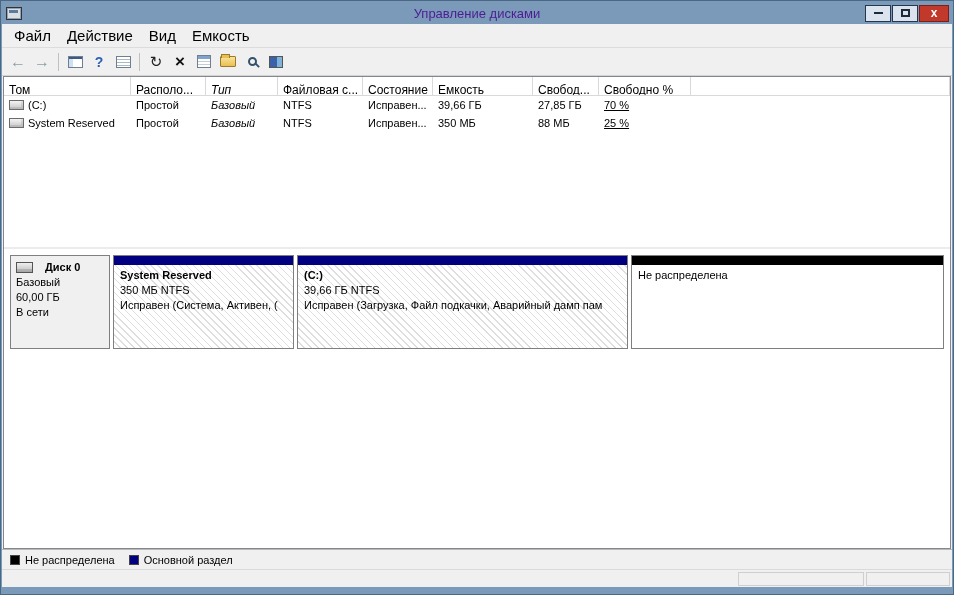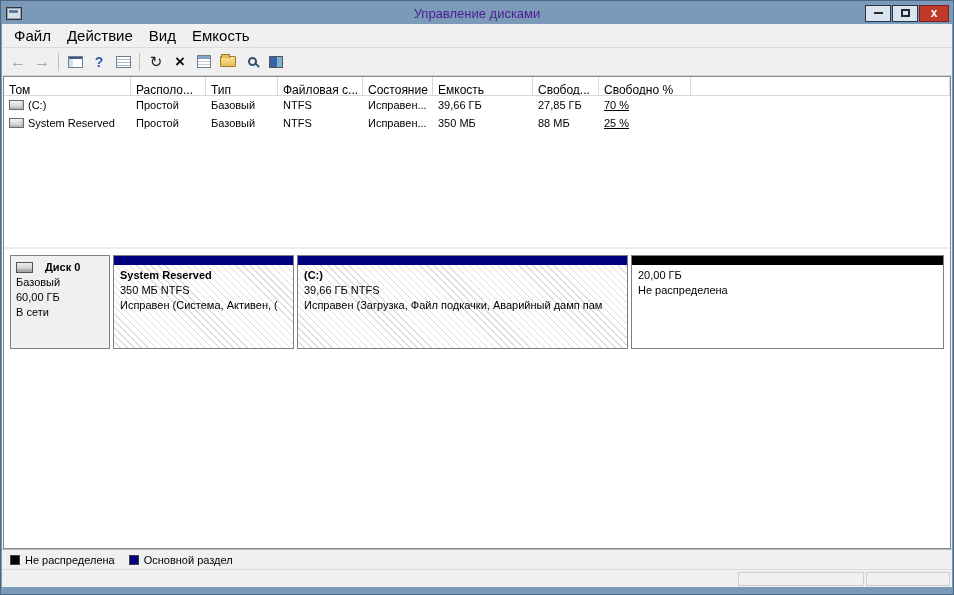--- a/index.html
+++ b/index.html
@@ -55,21 +55,21 @@
   
   .panes { flex:1 1 auto; display:flex; flex-direction:column; border:1px solid #828790; margin:0 1px;
            background:#fff; overflow:hidden; }
 
   
   .volume-pane { height:172px; flex:0 0 auto; background:#fff; border-bottom:2px solid #ececec; overflow:hidden; }
   .vt-header { display:flex; height:19px; background:#ffffff; border-bottom:1px solid #d9d9d9; }
   .vt-hcell { border-right:1px solid #d9d9d9; padding:6px 0 0 5px; font-size:12px; white-space:nowrap; overflow:hidden; }
   .vt-row { display:flex; height:18px; align-items:center; }
   .vt-cell { padding-left:5px; white-space:nowrap; overflow:hidden; font-size:11px; display:flex; align-items:center; gap:4px; }
-  .c0{width:127px;} .c1{width:75px;} .c2{width:72px;} .c3{width:85px;}
+  .c0{width:127px;} .c1{width:75px;} .c2{width:72px;font-style:italic;} .c3{width:85px;}
   .c4{width:70px;} .c5{width:100px;} .c6{width:66px;} .c7{width:92px;text-decoration:underline;} .cfill{flex:1;}
   .drive-icon { width:15px; height:10px; border:1px solid #6b6b6b; flex:0 0 auto;
       background:linear-gradient(#f4f4f4,#c6c6c6); box-shadow:inset -2px -2px 0 rgba(0,0,0,0.08); }
 
   
   .disk-pane { flex:1 1 auto; background:#fff; padding:6px 6px 0 6px; }
   .disk-row { display:flex; height:94px; }
   .disk-info { width:100px; flex:0 0 auto; border:1px solid #7f7f7f; background:#f0f0f0; padding:4px 5px; line-height:15px; }
   .disk-info .disk-title { font-weight:bold; display:flex; align-items:center; gap:12px; }
   .hd-icon { width:17px; height:11px; border:1px solid #555; flex:0 0 auto;
@@ -226,21 +226,20 @@
             <div class="part-body hatch">
               <div class="pname">(C:)</div>
               <div>39,66 ГБ NTFS</div>
               <div>Исправен (Загрузка, Файл подкачки, Аварийный дамп пам</div>
             </div>
           </div>
 
           <div class="part un">
             <div class="band band-unallocated"></div>
             <div class="part-body">
-              <div>20,00 ГБ</div>
               <div>Не распределена</div>
             </div>
           </div>
 
         </div>
       </div>
     </div>
   </div>
 
   <div class="legendbar">

